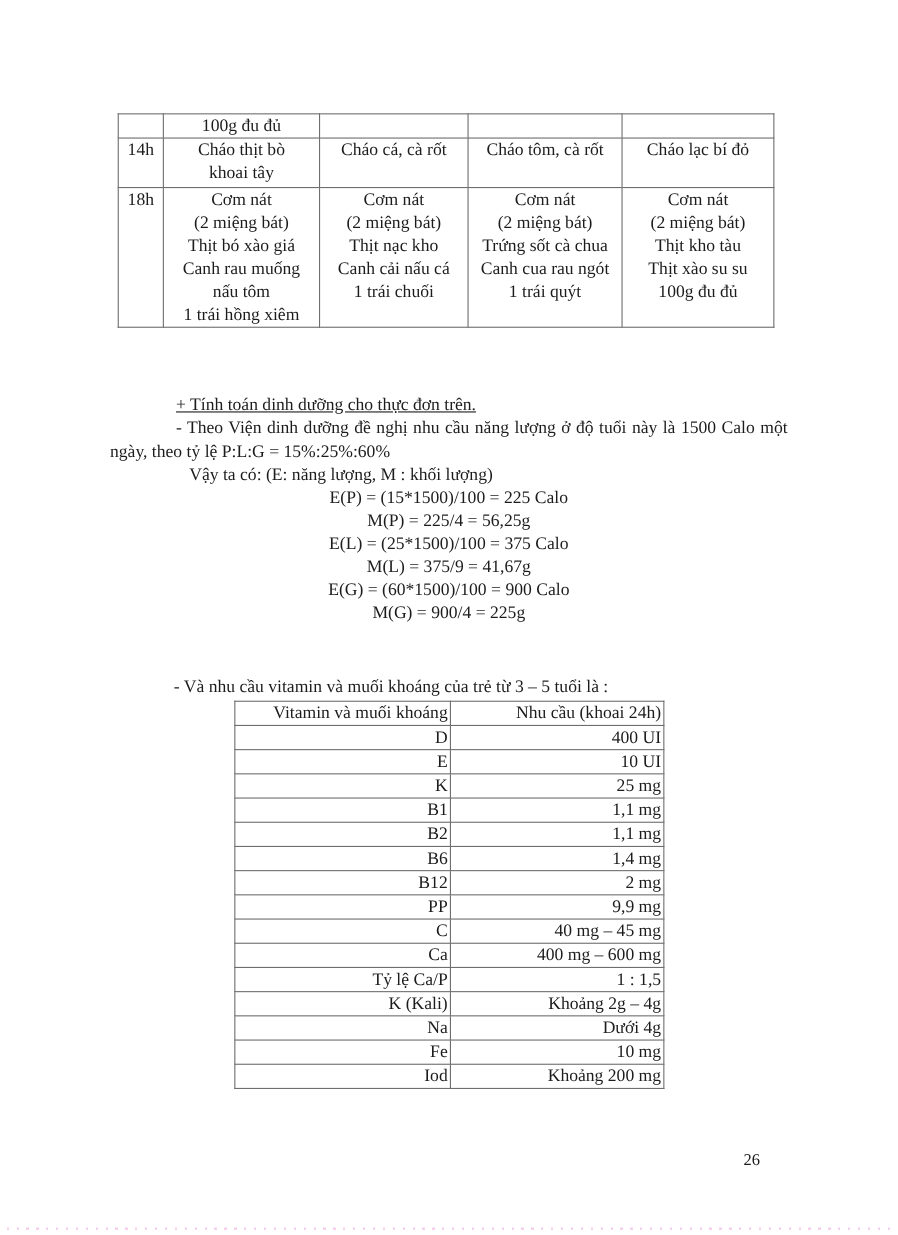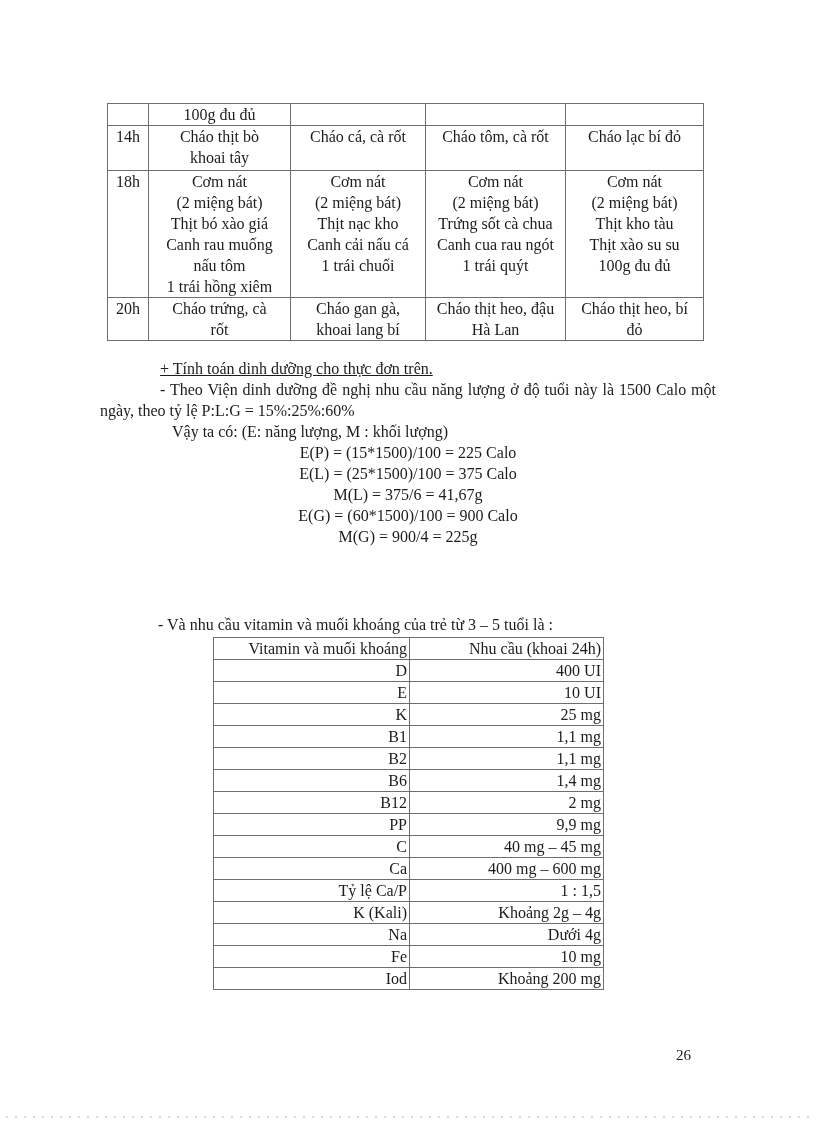--- a/index.html
+++ b/index.html
@@ -160,42 +160,32 @@
 (2 miệng bát)
 Trứng sốt cà chua
 Canh cua rau ngót
 1 trái quýt</td>
           <td>Cơm nát
 (2 miệng bát)
 Thịt kho tàu
 Thịt xào su su
 100g đu đủ</td>
         </tr>
-        <tr>
-          <td>20h</td>
-          <td>Cháo trứng, cà
-rốt</td>
-          <td>Cháo gan gà,
-khoai lang bí</td>
-          <td>Cháo thịt heo, đậu
-Hà Lan</td>
-          <td>Cháo thịt heo, bí
-đỏ</td>
-        </tr>
       </tbody>
   </table>
 
   <div class="text-section">
     <div class="section-heading">+ Tính toán dinh dưỡng cho thực đơn trên.</div>
     <div class="para-justified">- Theo Viện dinh dưỡng đề nghị nhu cầu năng lượng ở độ tuổi này là 1500 Calo một ngày,  theo tỷ lệ P:L:G = 15%:25%:60%</div>
     <div class="para-indented">Vậy ta có: (E: năng lượng, M : khối lượng)</div>
     <div class="formula-block">
         <div class="formula-line">E(P) = (15*1500)/100 = 225 Calo</div>
+        <div class="formula-line">M(P) = 225/4 = 56,25g</div>
         <div class="formula-line">E(L) = (25*1500)/100 = 375 Calo</div>
-        <div class="formula-line">M(L) = 375/6 = 41,67g</div>
+        <div class="formula-line">M(L) = 375/9 = 41,67g</div>
         <div class="formula-line">E(G) = (60*1500)/100 = 900 Calo</div>
         <div class="formula-line">M(G) = 900/4 = 225g</div>
       </div>
   </div>
 
   <div class="vitamin-intro">- Và nhu cầu vitamin và muối khoáng của trẻ từ 3 – 5 tuổi là :</div>
 
   <table class="vitamin-table">
     <colgroup>
       <col style="width:196px">

